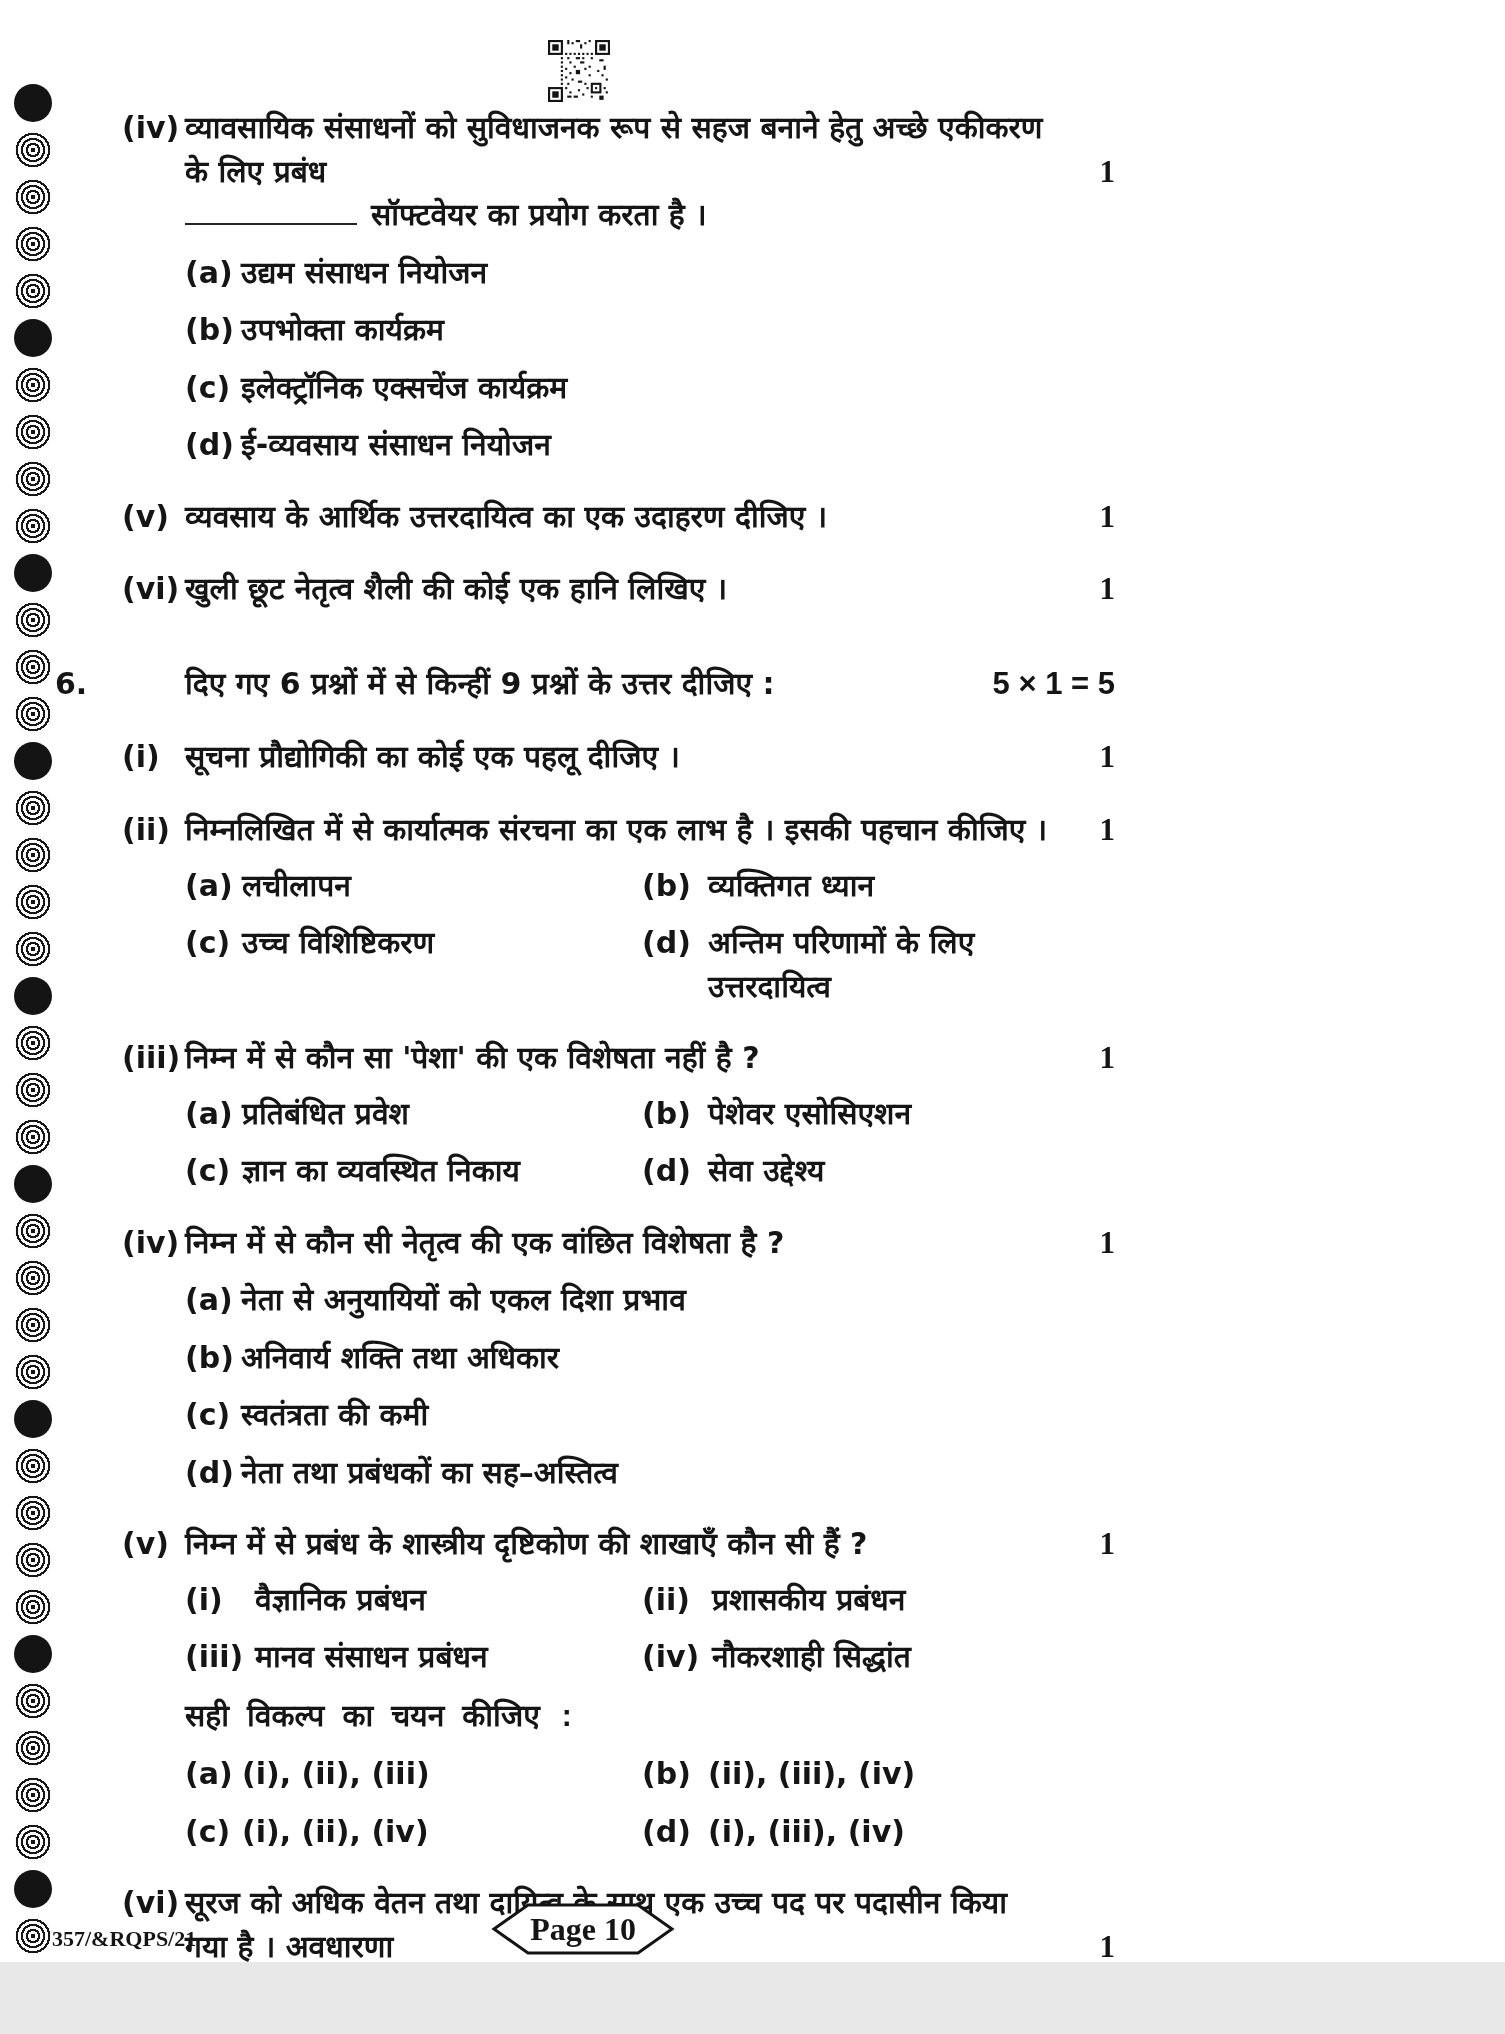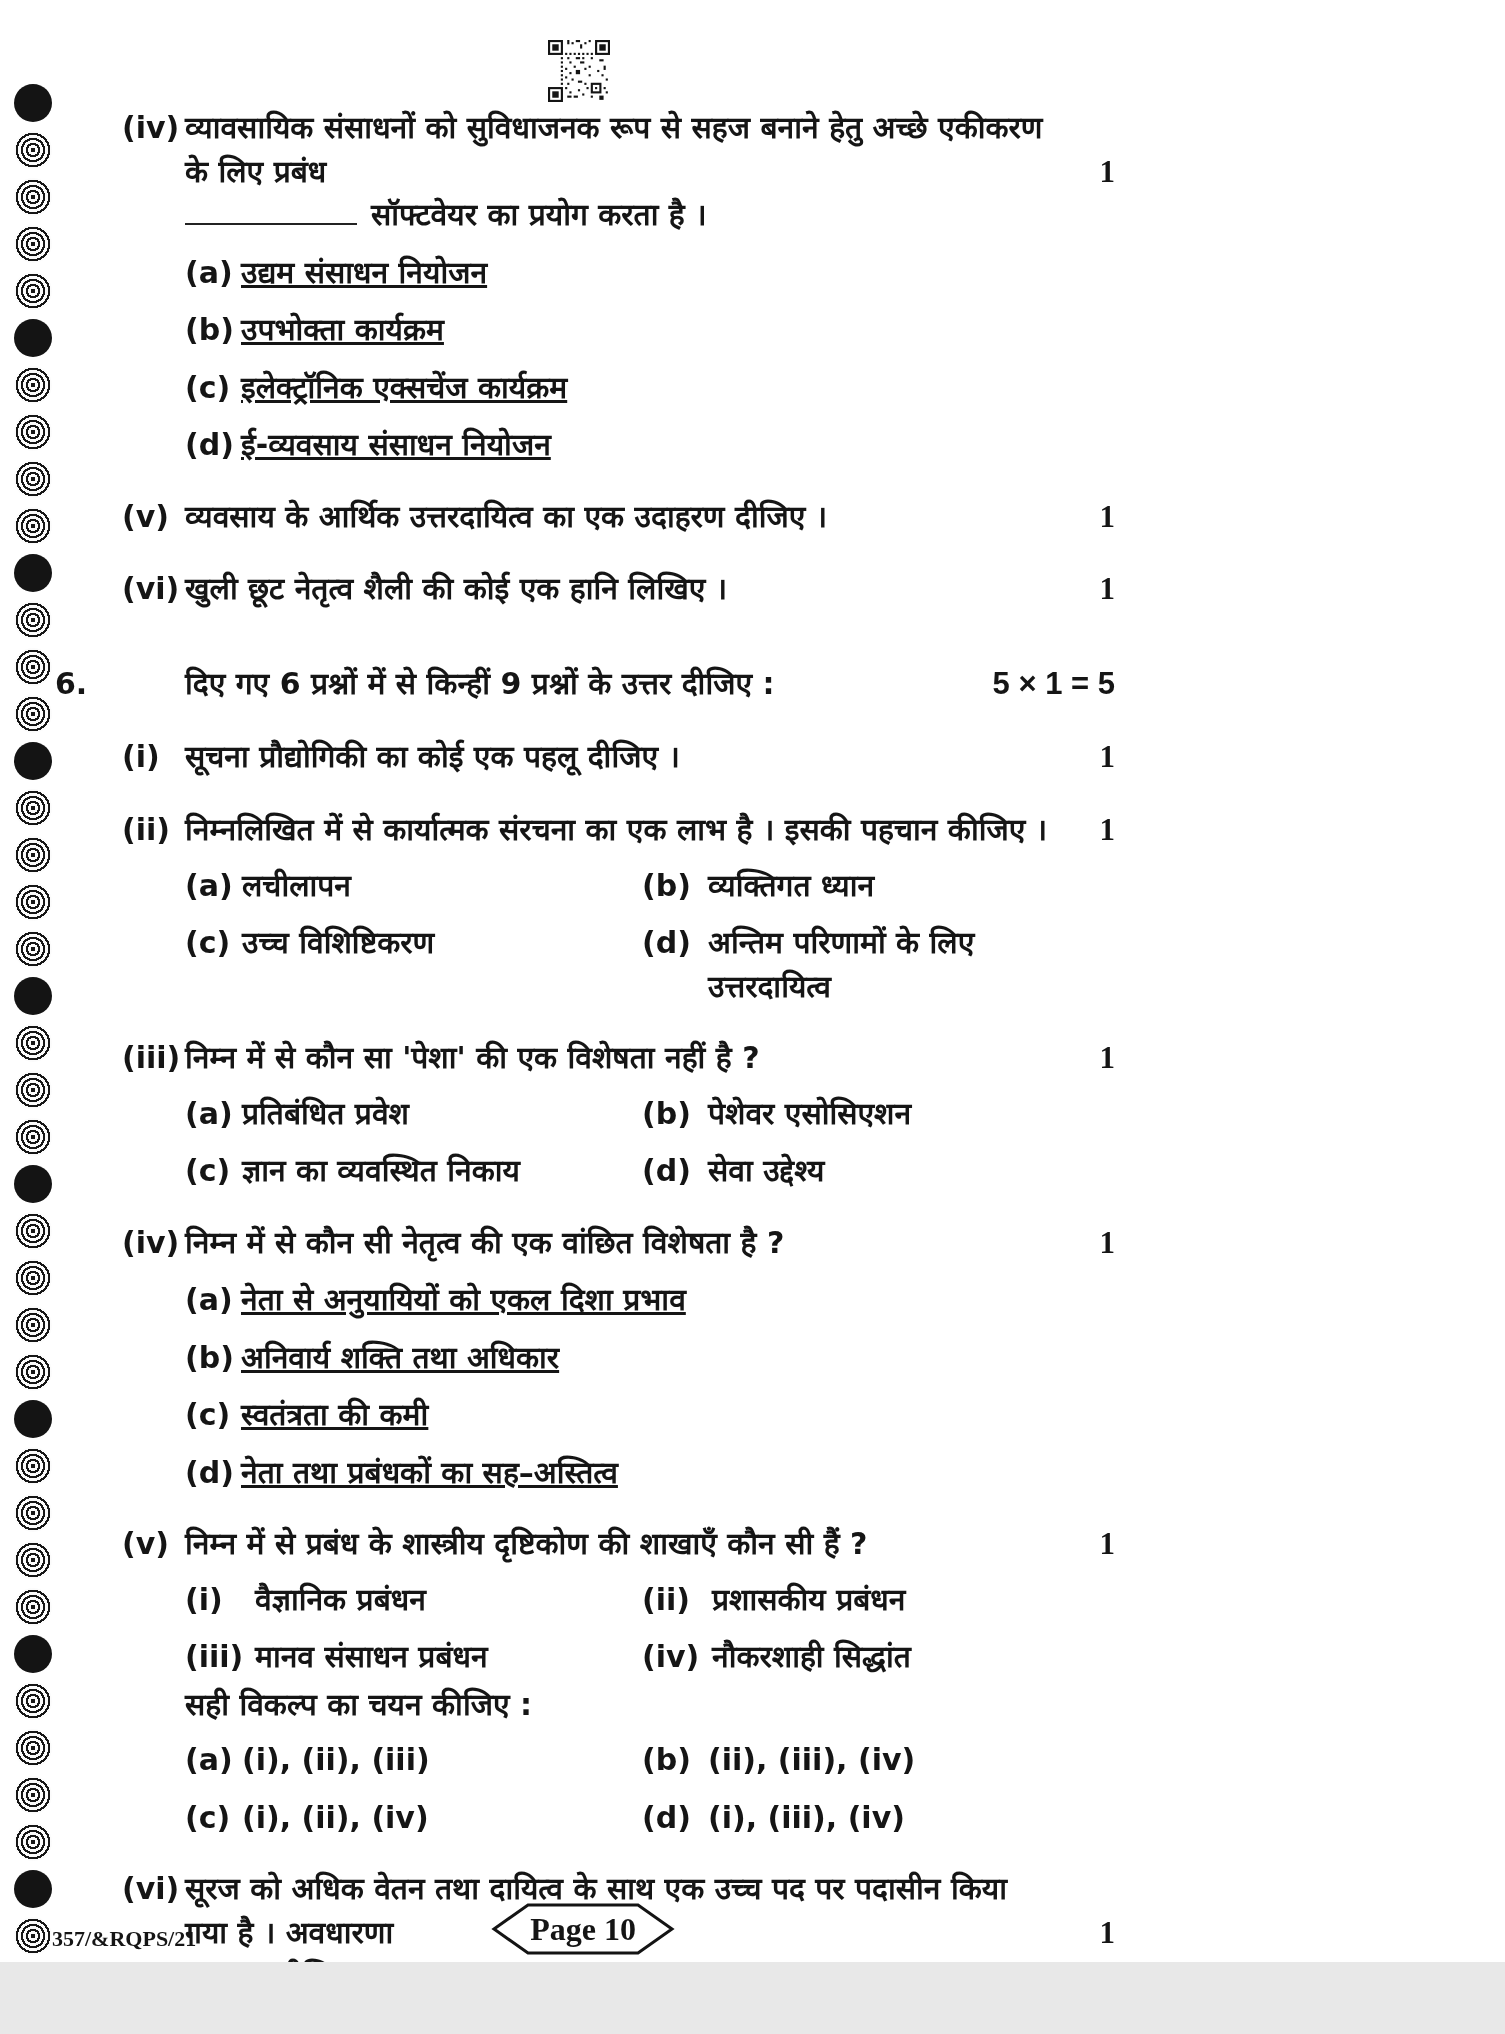--- a/index.html
+++ b/index.html
@@ -26,24 +26,24 @@
   .body{flex:1;min-width:0;}
   .marks{width:60px;flex:0 0 auto;text-align:right;
     font-family:"Liberation Serif","DejaVu Serif",serif;font-size:31px;font-weight:bold;}
   .marks-wide{width:175px;flex:0 0 auto;text-align:right;
     font-family:Liberation Sans, sans-serif;font-size:31px;font-weight:bold;white-space:nowrap;}
   .m2{margin-top:44px;} 
   .blank{display:inline-block;width:172px;height:30px;border-bottom:2.5px solid #232323;
     vertical-align:baseline;margin-right:14px;}
   .opt{display:flex;margin-top:14px;}
   .optlabel{width:56px;flex:0 0 auto;}
-  .opttext{flex:1;text-decoration:underline;}
+  .opttext{flex:1;}
   .optgrid{display:grid;grid-template-columns:57px 400px 66px auto;row-gap:14px;margin-top:12px;}
   .subgrid{display:grid;grid-template-columns:70px 387px 70px auto;row-gap:14px;margin-top:12px;}
-  .choose-line{margin-top:4px;}
+  .choose-line{margin-top:18px;font-family:Liberation Mono, monospace;}
   .gap-top{margin-top:50px;}
   .gap-top-sm{margin-top:22px;}
   
   .footer-code{position:absolute;left:52px;bottom:10px;
     font-family:"Liberation Serif","DejaVu Serif",serif;font-size:22px;font-weight:bold;}
   .page-badge{position:absolute;left:486px;bottom:5px;width:194px;height:56px;}
   .page-badge svg{position:absolute;left:0;top:0;width:100%;height:100%;}
   .page-badge .label{position:absolute;left:0;top:0;width:100%;height:100%;
     display:flex;align-items:center;justify-content:center;
     font-family:"Liberation Serif","DejaVu Serif",serif;font-size:32px;font-weight:bold;text-align:right;}

